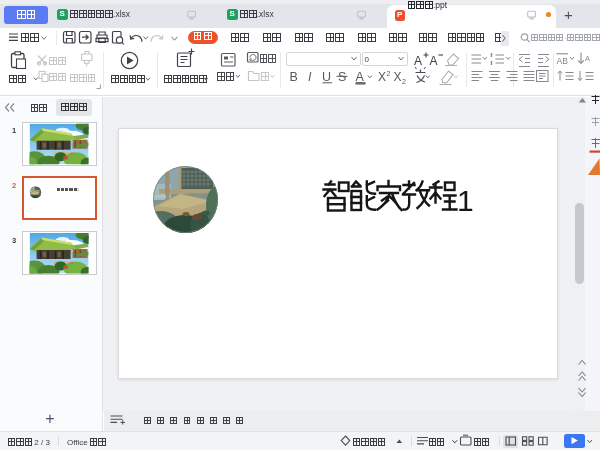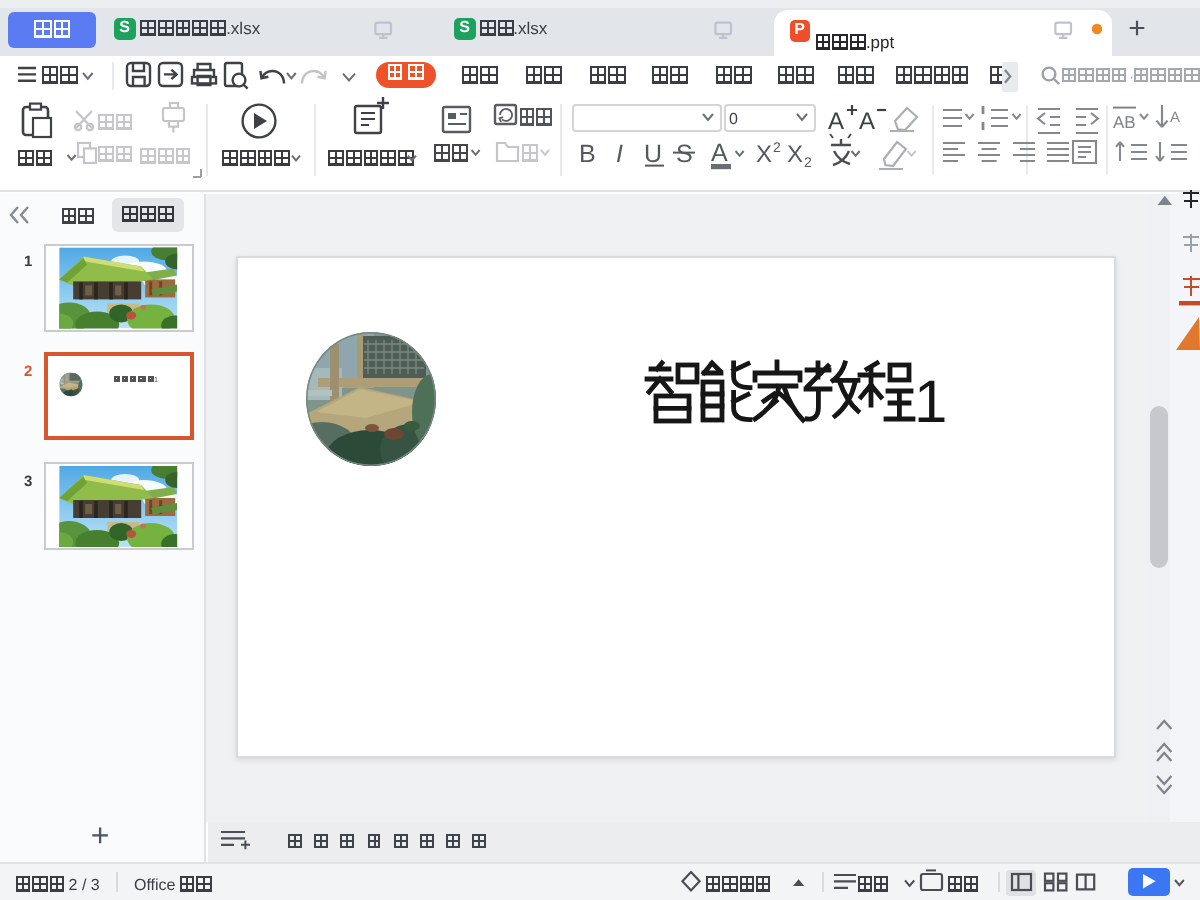--- a/index.html
+++ b/index.html
@@ -65,21 +65,21 @@
 <div id="main" class="ab"></div>
 <div id="lpanel" class="ab"></div>
 
 <div id="homebtn" class="ab"><span class="hz"></span><span class="hz"></span></div>
 <div class="ab ficon" style="left:57px;background:#1EA15E;">S</div>
 <div class="ab tabtxt" style="left:70px;"><span class="hz"></span><span class="hz"></span><span class="hz"></span><span class="hz"></span><span class="hz"></span>.xlsx</div>
 <div class="ab ficon" style="left:227px;background:#1EA15E;">S</div>
 <div class="ab tabtxt" style="left:240px;"><span class="hz"></span><span class="hz"></span>.xlsx</div>
 <div id="activetab" class="ab"></div>
 <div class="ab ficon" style="left:394.5px;top:10px;background:#F04E28;">P</div>
-<div class="ab tabtxt" style="left:407.5px;top:16px;color:#26282E;"><span class="hz"></span><span class="hz"></span><span class="hz"></span>.ppt</div>
+<div class="ab tabtxt" style="left:407.5px;top:0;color:#26282E;"><span class="hz"></span><span class="hz"></span><span class="hz"></span>.ppt</div>
 <div id="plus" class="ab">+</div>
 
 <div class="ab mtx" style="left:21px;top:32.5px;"><span class="hz"></span><span class="hz"></span></div>
 <div id="startpill" class="ab"><span class="hz"></span> <span class="hz"></span></div>
 <div class="ab rtab" style="left:231px;"><span class="hz"></span><span class="hz"></span></div>
 <div class="ab rtab" style="left:263px;"><span class="hz"></span><span class="hz"></span></div>
 <div class="ab rtab" style="left:295px;"><span class="hz"></span><span class="hz"></span></div>
 <div class="ab rtab" style="left:326px;"><span class="hz"></span><span class="hz"></span></div>
 <div class="ab rtab" style="left:358px;"><span class="hz"></span><span class="hz"></span></div>
 <div class="ab rtab" style="left:389px;"><span class="hz"></span><span class="hz"></span></div>

